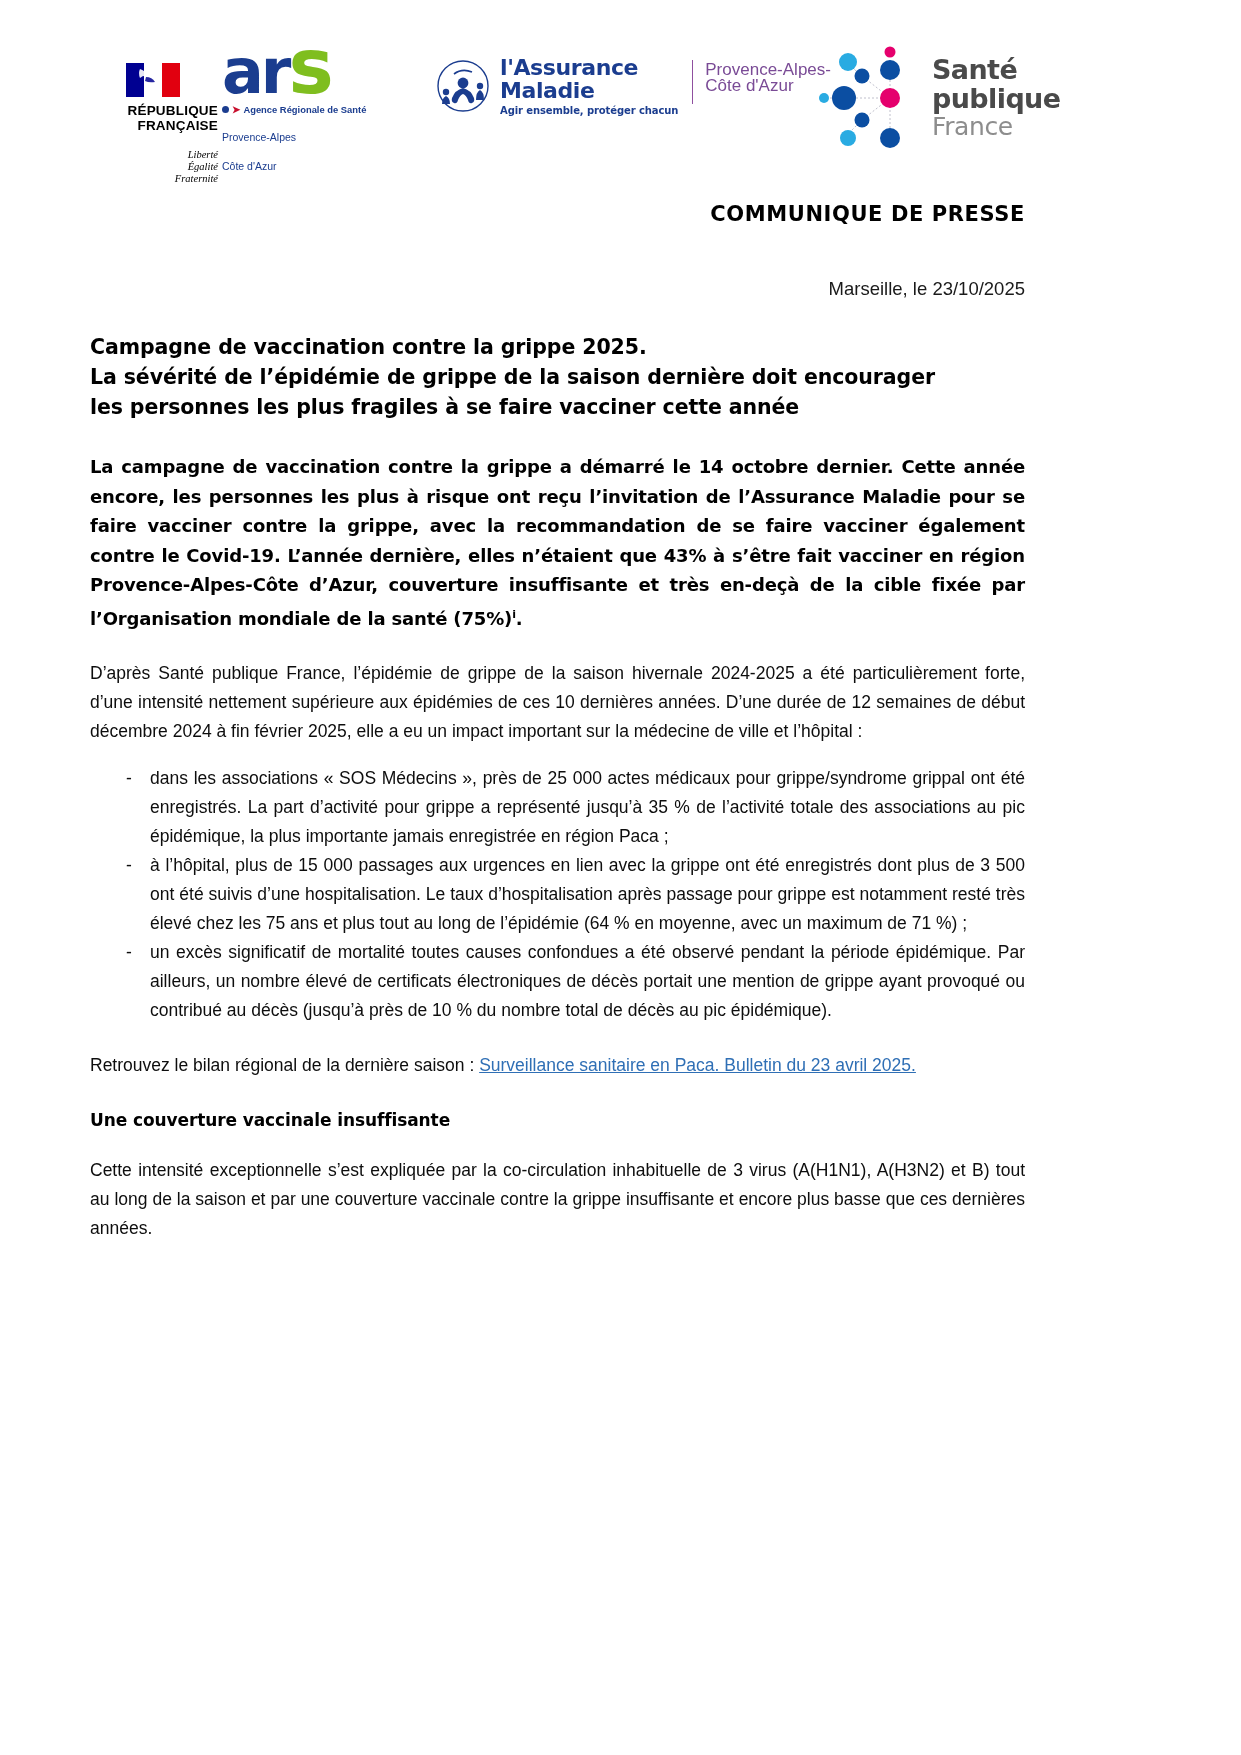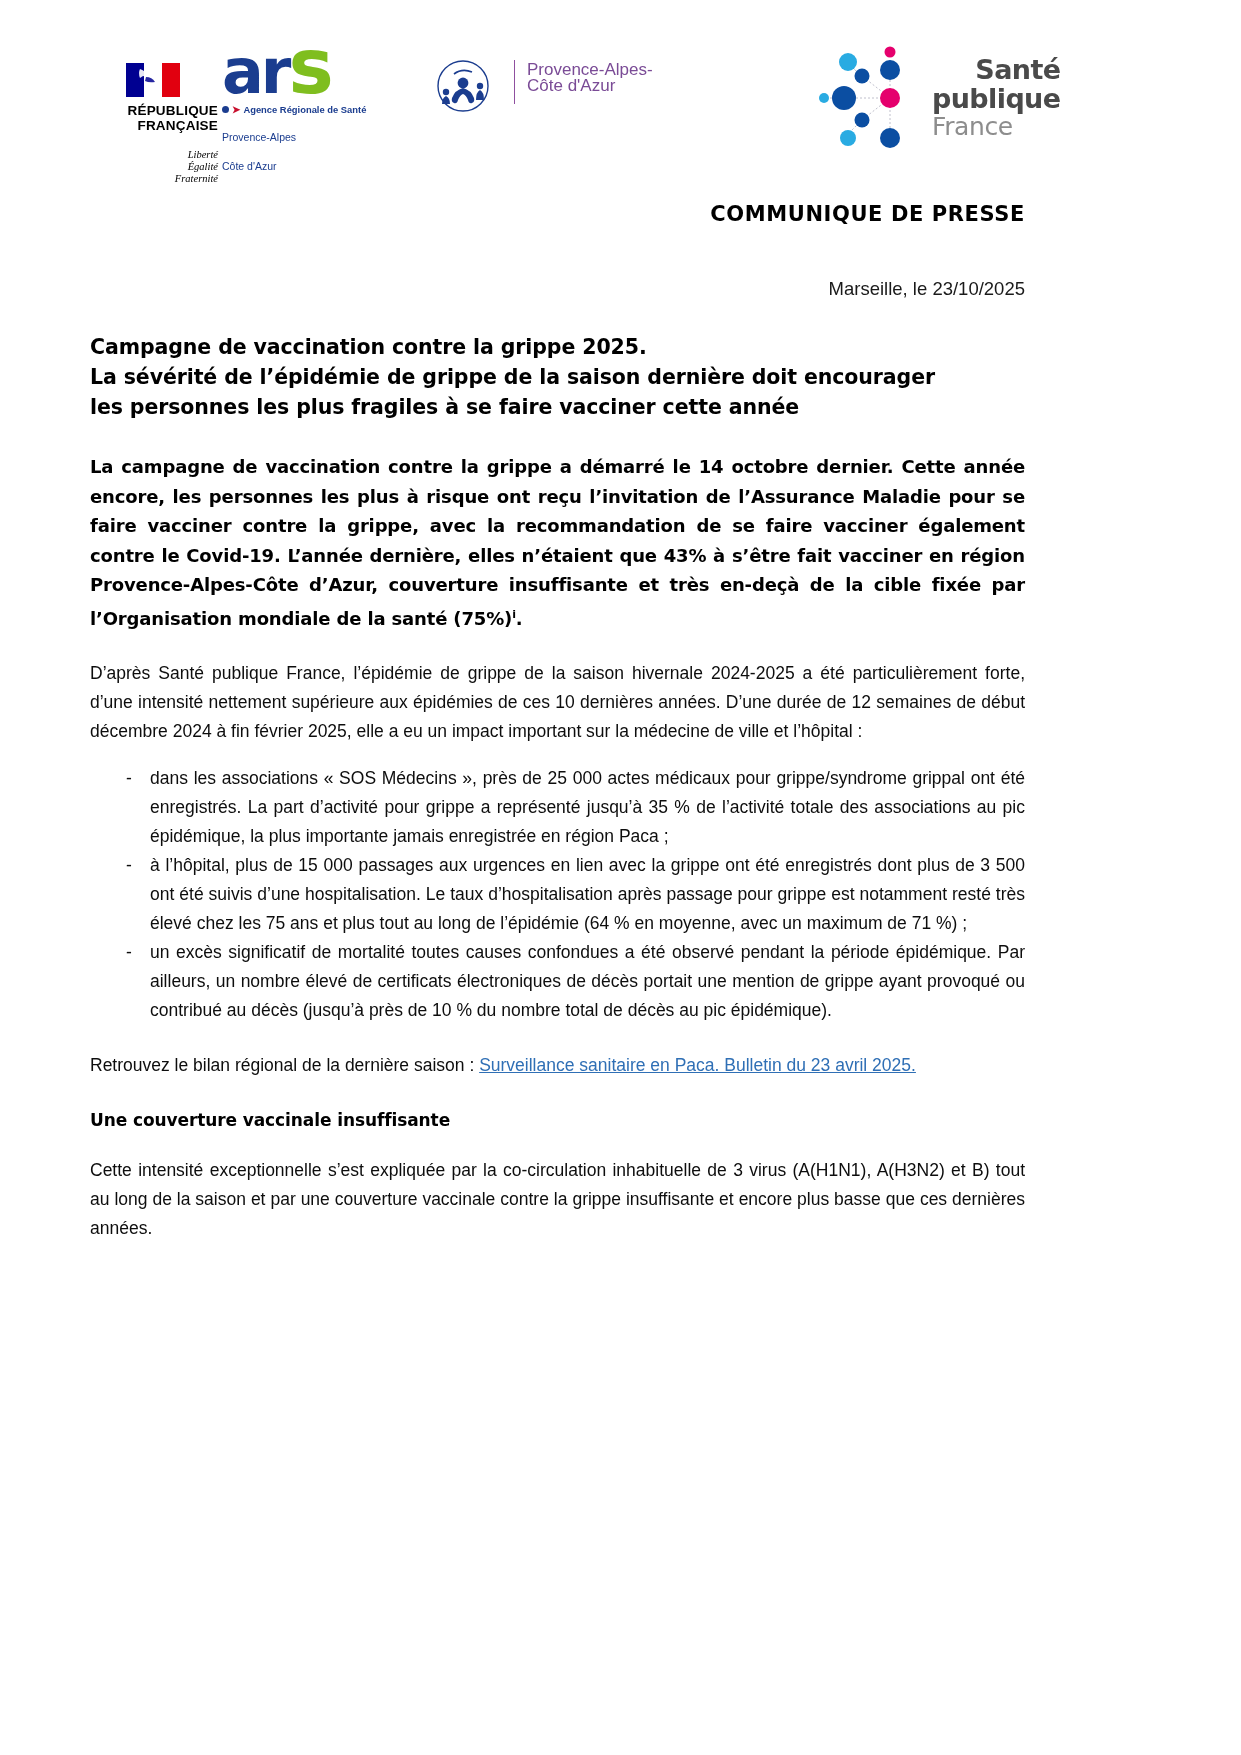--- a/index.html
+++ b/index.html
@@ -180,21 +180,20 @@
   }
   .spf-mark { width: 108px; height: 104px; flex: 0 0 auto; }
   .spf-text { margin-left: 6px; }
   .spf-l1, .spf-l2 {
     font-family: "DejaVu Sans", sans-serif;
     font-weight: bold;
     font-size: 27px;
     line-height: 29px;
     color: #4a4a4a;
     letter-spacing: -0.6px;
-    text-align: right;
   }
   .spf-l3 {
     font-family: "DejaVu Sans", sans-serif;
     font-size: 25px;
     line-height: 28px;
     color: #8d8d8d;
     letter-spacing: -0.4px;
   }
 
   
@@ -352,20 +351,25 @@
       <svg class="am-emblem" viewBox="0 0 62 62">
         <circle cx="31" cy="32" r="25" fill="none" stroke="#1b3d8f" stroke-width="1.4"></circle>
         <circle cx="31" cy="29" r="5.4" fill="#1b3d8f"></circle>
         <path d="M31 34 q-8 2 -11 10 q-1 4 2 5 q3 1 4 -3 q2 -5 5 -6 q3 1 5 6 q1 4 4 3 q3 -1 2 -5 q-3 -8 -11 -10 z" fill="#1b3d8f"></path>
         <circle cx="14" cy="38" r="3.2" fill="#1b3d8f"></circle>
         <path d="M14 42 q-4 2 -4 8 l8 0 q0 -6 -4 -8 z" fill="#1b3d8f"></path>
         <circle cx="48" cy="32" r="3.2" fill="#1b3d8f"></circle>
         <path d="M48 36 q-4 2 -4 10 l8 0 q0 -8 -4 -10 z" fill="#1b3d8f"></path>
         <path d="M22 20 q8 -6 18 -2" fill="none" stroke="#1b3d8f" stroke-width="1.6"></path>
       </svg>
+      <div class="am-text-block">
+        <div class="am-name">l'Assurance</div>
+        <div class="am-name">Maladie</div>
+        <div class="am-slogan">Agir ensemble, protéger chacun</div>
+      </div>
       <div class="am-sep"></div>
       <div>
         <div class="am-region">Provence-Alpes-</div>
         <div class="am-region" style="padding-top:0">Côte d'Azur</div>
       </div>
     </div>
 
     <div class="logo-spf">
       <svg class="spf-mark" viewBox="0 0 108 104">
         <g stroke="#b9b9c6" stroke-width="0.9" stroke-dasharray="2 2">

